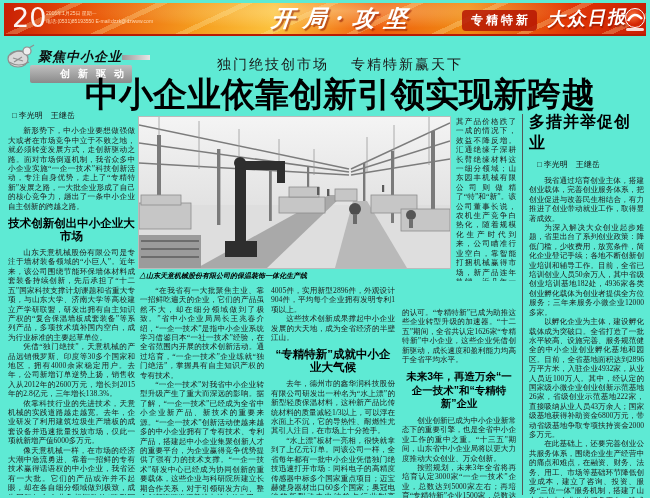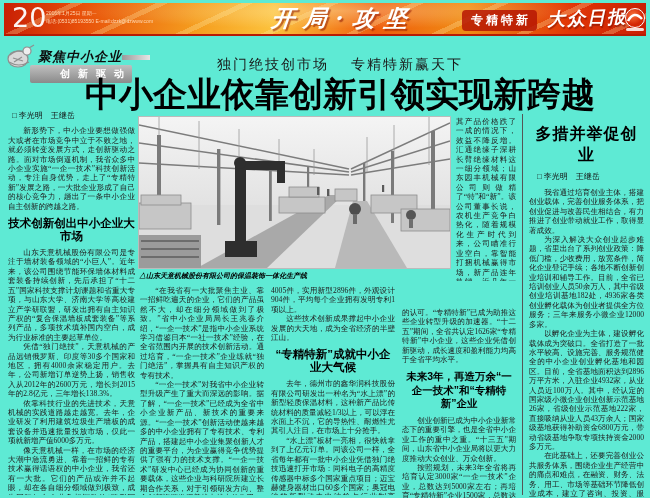--- a/index.html
+++ b/index.html
@@ -61,21 +61,21 @@
   .c4b{left:402px;top:286px;width:114px;height:209px;margin-top:22px;}
 
   
   .photo{left:139px;top:117px;width:311px;height:151px;background:#e8e8e8;outline:1px solid #bbb;}
   .caption{left:139px;top:271px;width:310px;font-size:7px;font-weight:bold;font-style:italic;color:#000;}
 
   
   .vrule{left:522px;top:114px;width:1px;height:381px;background:#555;}
   .sidebar{left:529px;top:112px;width:115px;height:383px;}
   .sb-headline{font-family:"Liberation Sans",sans-serif;font-size:16px;font-weight:bold;color:#000;
-    text-align:center;letter-spacing:1px;margin:12px 0 5px 0;}
+    text-align:left;letter-spacing:1px;margin:0 0 5px 0;}
   .sb-byline{font-size:8px;text-align:left;margin:0 0 6px 8px;color:#111;}
   .sb-body{overflow:hidden;height:336px;font-size:7.6px;line-height:9.4px;text-align:justify;color:#202020;}
   .sb-body p{margin:0;text-indent:2em;}
 </style>
 </head>
 <body>
 
 <div class="page">
 
   <div class="banner">

